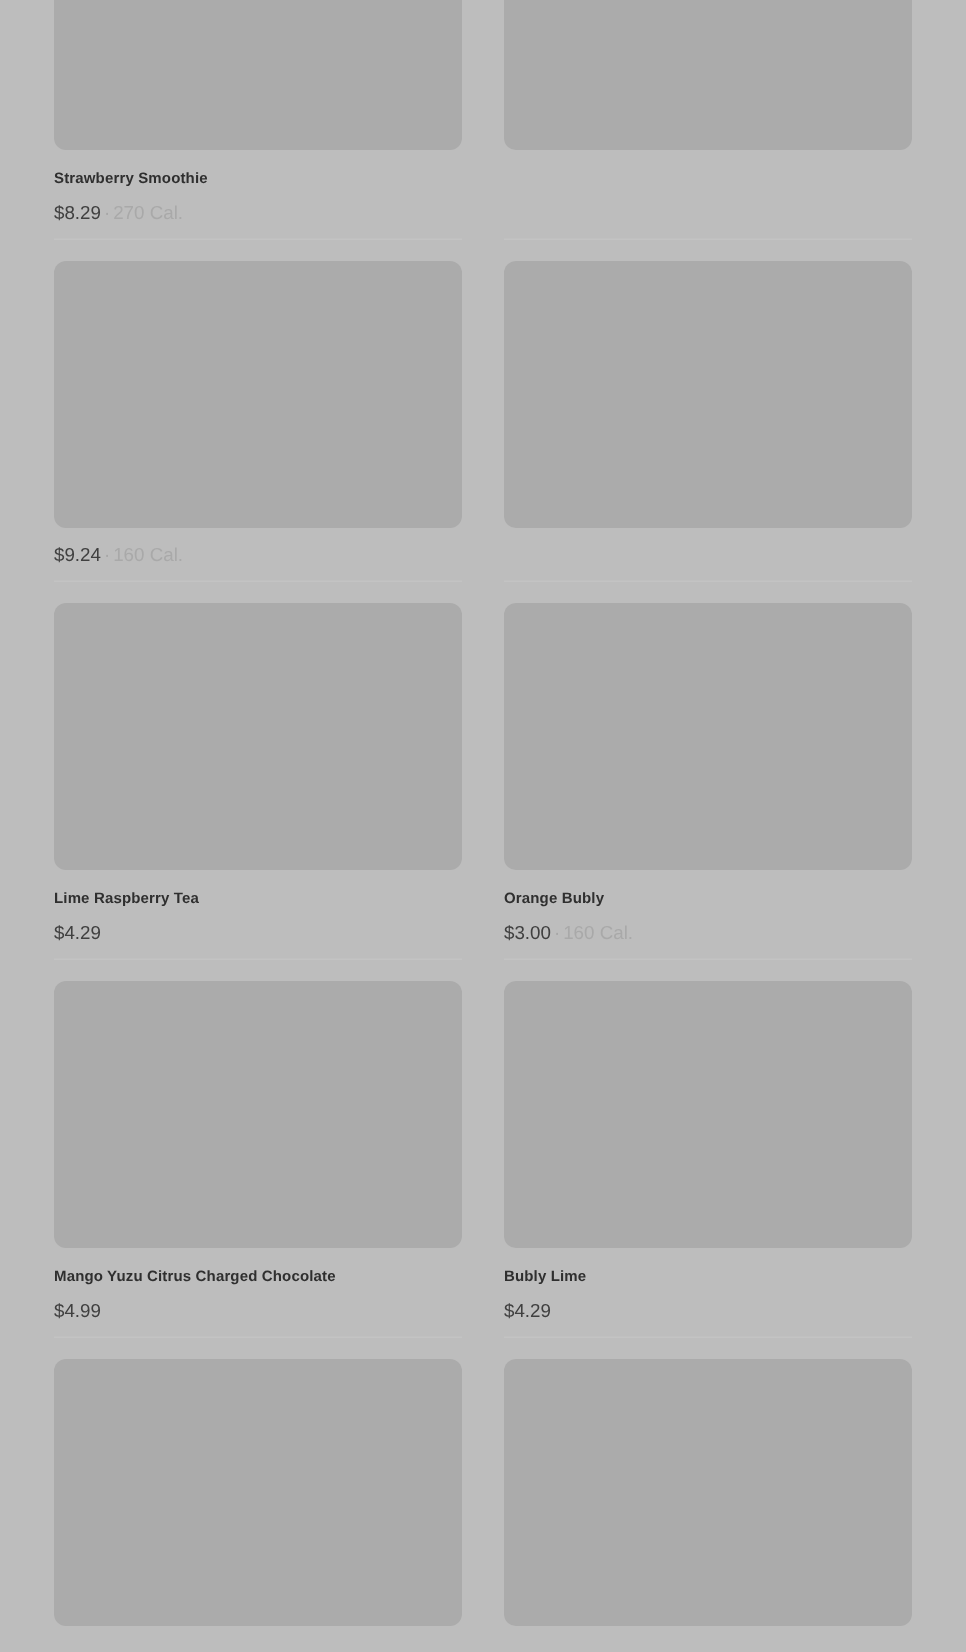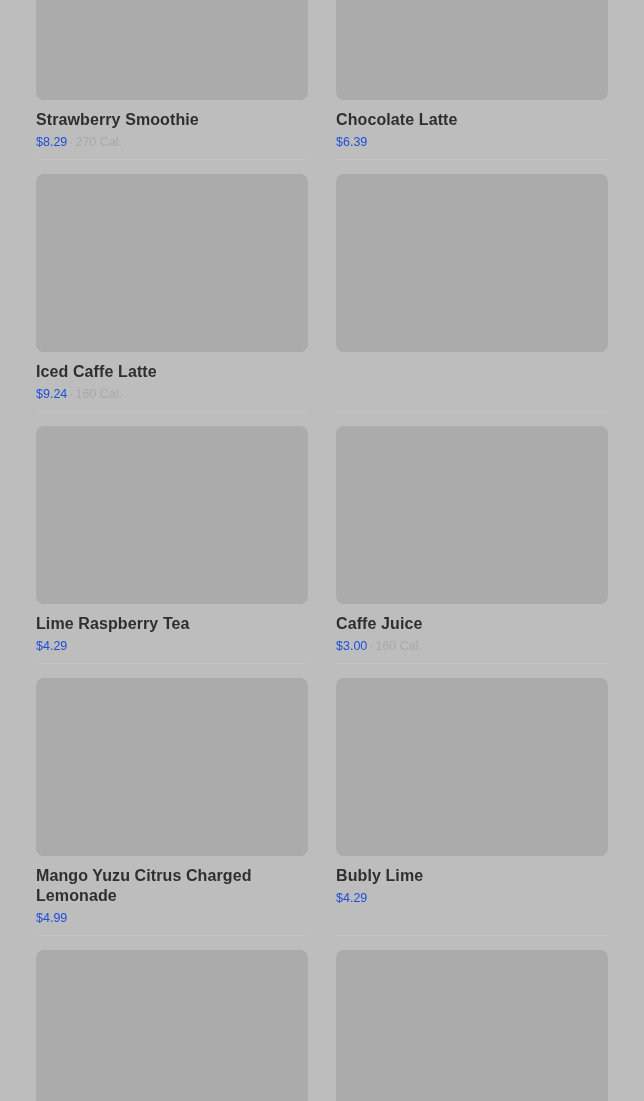--- a/index.html
+++ b/index.html
@@ -53,38 +53,38 @@
     margin-top: 14px;
     flex: none;
   }
 
   .card-body {
     padding-top: 10px;
     padding-bottom: 9px;
   }
 
   .card-title {
-    font-size: 16px;
+    font-size: 10px;
     font-weight: bold;
     line-height: 20px;
     color: #2f2f2f;
     letter-spacing: 0.1px;
     margin: 0 0 4px 0;
   }
 
   .card-meta {
     font-size: 12.5px;
     line-height: 16px;
     color: #4a4a4a;
     white-space: nowrap;
     margin: 0;
   }
 
   .meta-price {
-    color: #1d4ed8;
+    color: #404040;
   }
 
   .meta-sep {
     color: #a6a6a6;
     padding: 0 2px;
   }
 
   .meta-cal {
     color: #a9a9a9;
   }
@@ -115,42 +115,35 @@
         <div class="card-media"></div>
         <div class="card-body">
           <p class="card-title">Strawberry Smoothie</p>
           <p class="card-meta">
             <span class="meta-price">$8.29</span><span class="meta-sep">·</span><span class="meta-cal">270 Cal.</span>
           </p>
         </div>
       </div>
       <div class="product-card">
         <div class="card-media"></div>
-        <div class="card-body">
-          <p class="card-title">Chocolate Latte</p>
-          <p class="card-meta">
-            <span class="meta-price">$6.39</span><span class="meta-sep"></span><span class="meta-cal"></span>
-          </p>
-        </div>
-      </div>
-    </div>
-    <div class="row-sep">
-      <div>
-          <span></span>
-        </div>
-        <div>
-          <span></span>
-        </div>
-    </div>
-
-    <div class="product-row">
-      <div class="product-card">
-        <div class="card-media"></div>
-        <div class="card-body">
-          <p class="card-title">Iced Caffe Latte</p>
+      </div>
+    </div>
+    <div class="row-sep">
+      <div>
+          <span></span>
+        </div>
+        <div>
+          <span></span>
+        </div>
+    </div>
+
+    <div class="product-row">
+      <div class="product-card">
+        <div class="card-media"></div>
+        <div class="card-body">
           <p class="card-meta">
             <span class="meta-price">$9.24</span><span class="meta-sep">·</span><span class="meta-cal">160 Cal.</span>
           </p>
         </div>
       </div>
       <div class="product-card">
         <div class="card-media"></div>
         <div class="card-body">
         </div>
       </div>
@@ -170,41 +163,41 @@
         <div class="card-body">
           <p class="card-title">Lime Raspberry Tea</p>
           <p class="card-meta">
             <span class="meta-price">$4.29</span><span class="meta-sep"></span><span class="meta-cal"></span>
           </p>
         </div>
       </div>
       <div class="product-card">
         <div class="card-media"></div>
         <div class="card-body">
-          <p class="card-title">Caffe Juice</p>
+          <p class="card-title">Orange Bubly</p>
           <p class="card-meta">
             <span class="meta-price">$3.00</span><span class="meta-sep">·</span><span class="meta-cal">160 Cal.</span>
           </p>
         </div>
       </div>
     </div>
     <div class="row-sep">
       <div>
           <span></span>
         </div>
         <div>
           <span></span>
         </div>
     </div>
 
     <div class="product-row">
       <div class="product-card">
         <div class="card-media"></div>
         <div class="card-body">
-          <p class="card-title">Mango Yuzu Citrus Charged Lemonade</p>
+          <p class="card-title">Mango Yuzu Citrus Charged Chocolate</p>
           <p class="card-meta">
             <span class="meta-price">$4.99</span><span class="meta-sep"></span><span class="meta-cal"></span>
           </p>
         </div>
       </div>
       <div class="product-card">
         <div class="card-media"></div>
         <div class="card-body">
           <p class="card-title">Bubly Lime</p>
           <p class="card-meta">

